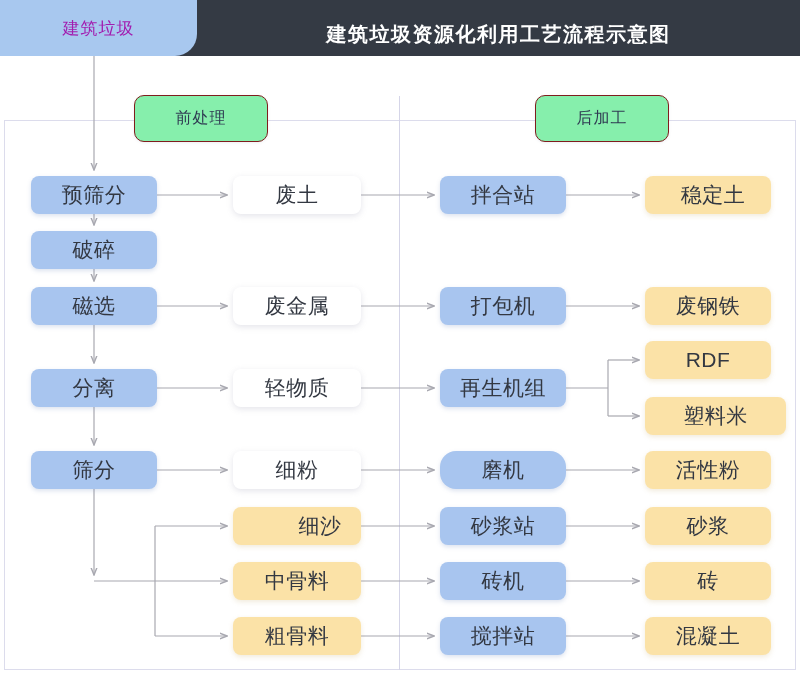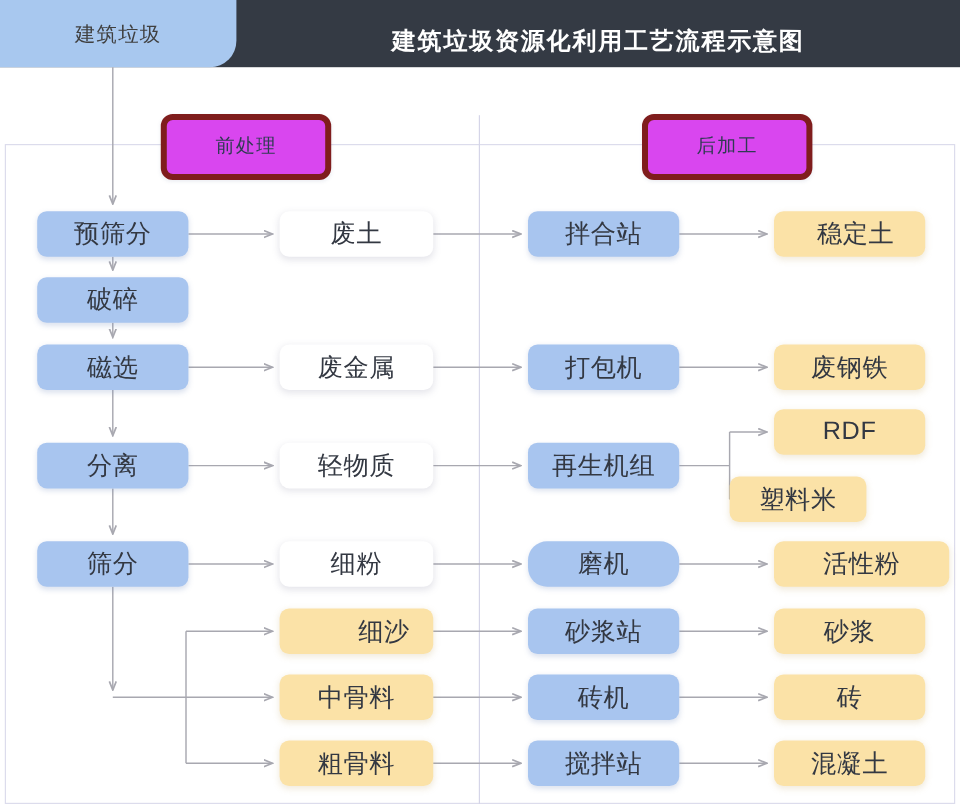--- a/index.html
+++ b/index.html
@@ -17,21 +17,21 @@
     position:absolute;left:0;top:0;width:800px;height:56px;
     background:#343a44;
   }
   .header-tab{
     position:absolute;left:0;top:0;width:197px;height:56px;
     background:#a8c8ef;
     border-bottom-right-radius:22px;
     display:flex;align-items:center;justify-content:center;
   }
   .header-tab span{
-    color:#404040;font-size:17px;letter-spacing:1px;
+    color:#a21caf;font-size:17px;letter-spacing:1px;
   }
   .header-title{
     position:absolute;left:197px;top:0;width:603px;height:68px;
     display:flex;align-items:center;justify-content:center;
   }
   .header-title span{
     color:#ffffff;font-size:20px;font-weight:bold;letter-spacing:1.5px;
   }
 
   
@@ -43,22 +43,22 @@
     background:transparent;
   }
   .divider{
     position:absolute;left:399px;top:96px;width:1px;height:574px;
     background:#d5d5e8;
   }
 
   
   .grp{
     position:absolute;height:45px;
-    background:#d946ef;
-    border:5px solid #7f1d1d;
+    background:#86efac;
+    border:1px solid #7f1d1d;
     border-radius:10px;
     display:flex;align-items:center;justify-content:center;
     box-shadow:0 1px 3px rgba(90,110,150,.10);
   }
   .grp span{font-size:16px;color:#2f3b52;letter-spacing:1px;}
 
   
   .node{
     position:absolute;height:38px;
     border-radius:8px;
@@ -207,24 +207,24 @@
 
   <div class="node yellow" style="left:645px;top:176px;width:126px;padding-left:10px;">
     <span>稳定土</span>
     </div>
   <div class="node yellow" style="left:645px;top:287px;width:126px;">
     <span>废钢铁</span>
     </div>
   <div class="node yellow" style="left:645px;top:341px;width:126px;">
     <span>RDF</span>
     </div>
-  <div class="node yellow" style="left:608px;top:397px;width:114px;">
+  <div class="node yellow" style="left:645px;top:397px;width:141px;">
     <span>塑料米</span>
     </div>
-  <div class="node yellow" style="left:645px;top:451px;width:146px;">
+  <div class="node yellow" style="left:645px;top:451px;width:126px;">
     <span>活性粉</span>
     </div>
   <div class="node yellow" style="left:645px;top:507px;width:126px;">
     <span>砂浆</span>
     </div>
   <div class="node yellow" style="left:645px;top:562px;width:126px;">
     <span>砖</span>
     </div>
   <div class="node yellow" style="left:645px;top:617px;width:126px;">
     <span>混凝土</span>

